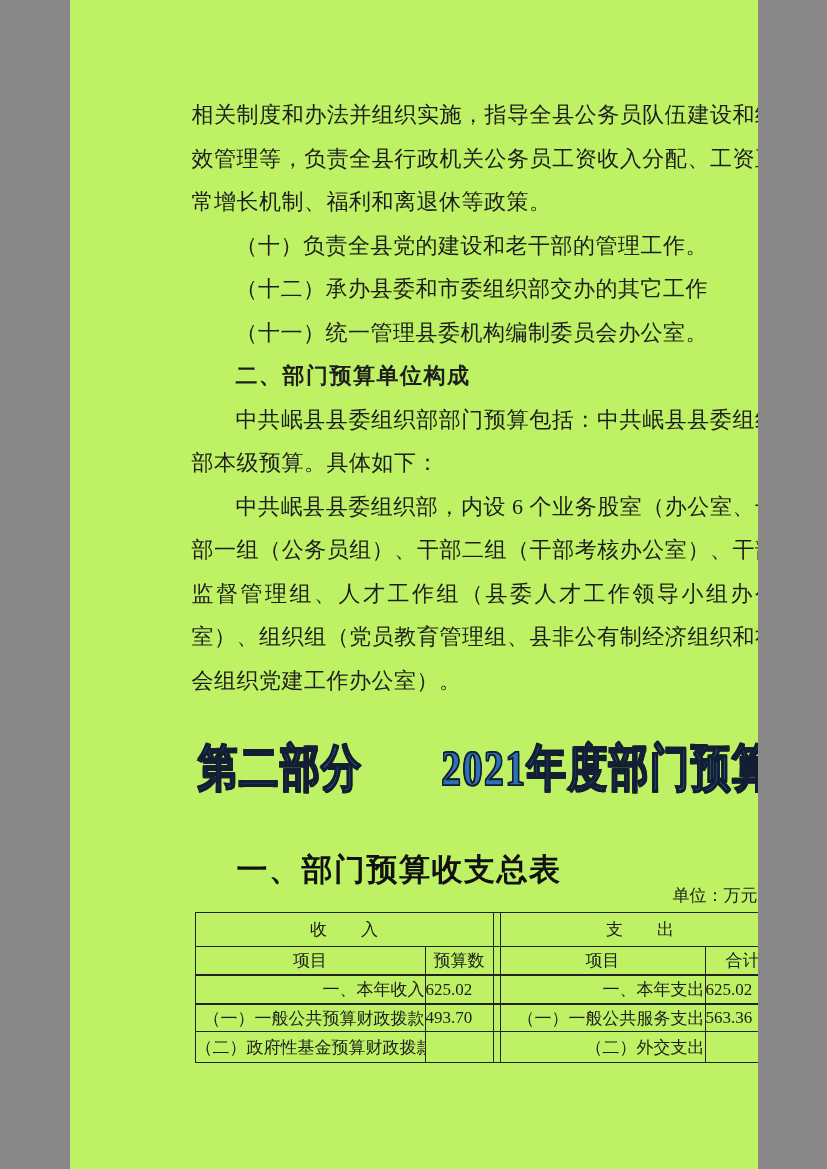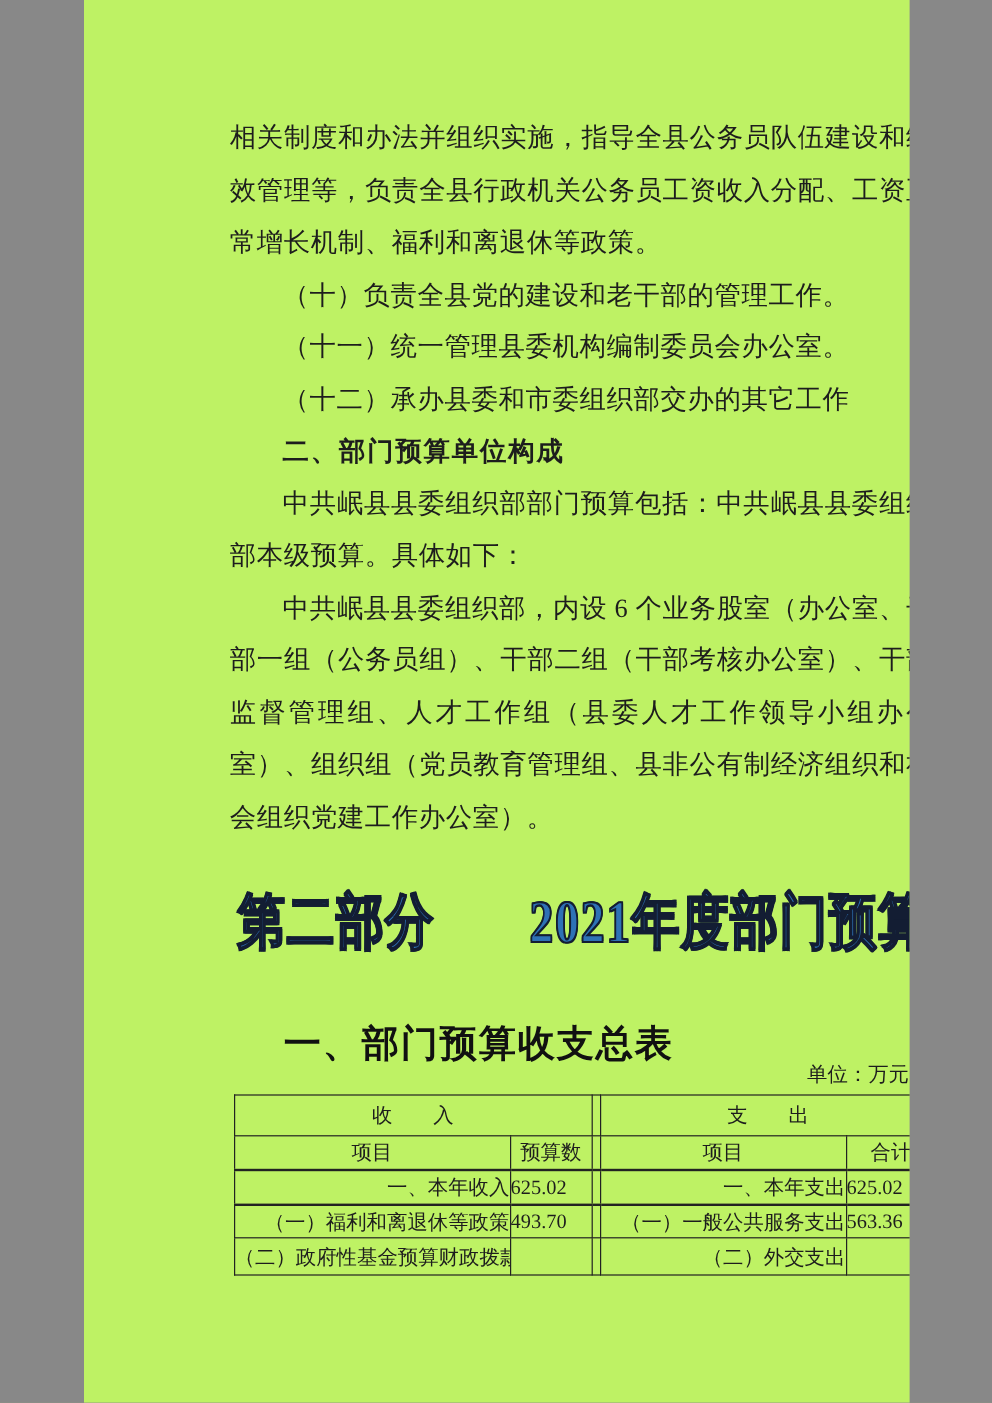--- a/index.html
+++ b/index.html
@@ -93,22 +93,22 @@
   td.c-num    { text-align: left; padding-right: 7px; }
 </style>
 </head>
 <body>
 
 <div class="page">
 
   <div class="body-text">
     <p>相关制度和办法并组织实施，指导全县公务员队伍建设和绩效管理等，负责全县行政机关公务员工资收入分配、工资正常增长机制、福利和离退休等政策。</p>
     <p class="indent">（十）负责全县党的建设和老干部的管理工作。</p>
+    <p class="indent">（十二）承办县委和市委组织部交办的其它工作</p>
     <p class="indent">（十一）统一管理县委机构编制委员会办公室。</p>
-    <p class="indent">（十二）承办县委和市委组织部交办的其它工作</p>
     <p class="indent hei">二、部门预算单位构成</p>
     <p class="indent">中共岷县县委组织部部门预算包括：中共岷县县委组织部本级预算。具体如下：</p>
     <p class="indent">中共岷县县委组织部，内设 6 个业务股室（办公室、干部一组（公务员组）、干部二组（干部考核办公室）、干部监督管理组、人才工作组（县委人才工作领导小组办公室）、组织组（党员教育管理组、县非公有制经济组织和社会组织党建工作办公室）。</p>
   </div>
 
   <div class="part-title">
     <span>第二部分</span>
     <span>2021年度部门预算表</span>
   </div>
 
@@ -138,21 +138,21 @@
         <td class="c-center">合计</td>
       </tr>
       <tr class="r3">
         <td class="c-item">一、本年收入</td>
         <td class="c-num">625.02</td>
         <td></td>
         <td class="c-item">一、本年支出</td>
         <td class="c-num">625.02</td>
       </tr>
       <tr class="r4">
-        <td class="c-item">（一）福利和离退休等政策</td>
+        <td class="c-item">（一）一般公共预算财政拨款</td>
         <td class="c-num">493.70</td>
         <td></td>
         <td class="c-item">（一）一般公共服务支出</td>
         <td class="c-num">563.36</td>
       </tr>
       <tr class="r5">
         <td class="c-item">（二）政府性基金预算财政拨款</td>
         <td class="c-num"></td>
         <td></td>
         <td class="c-item">（二）外交支出</td>

